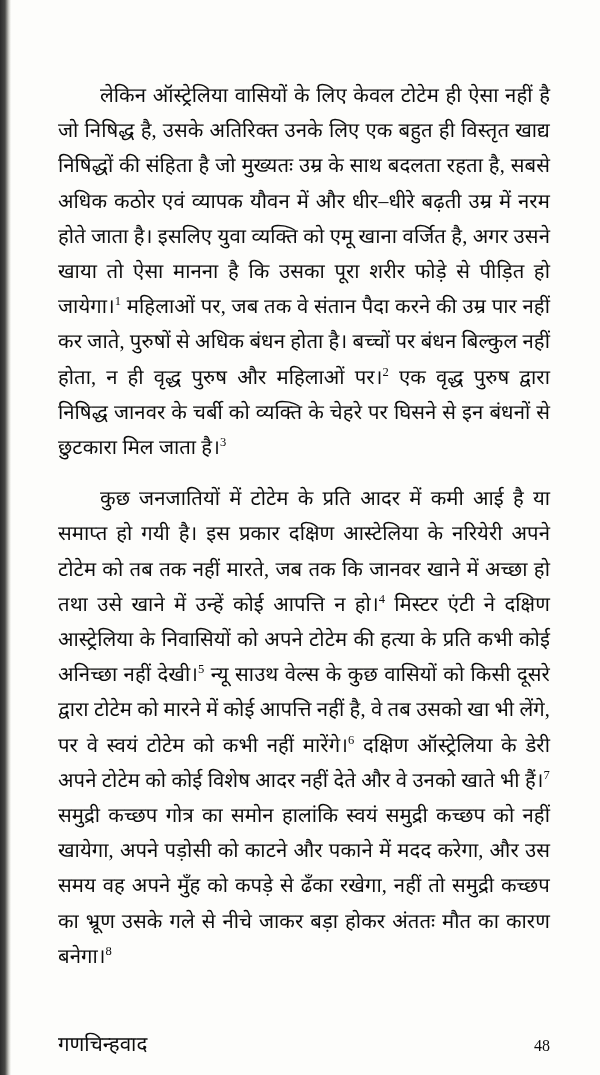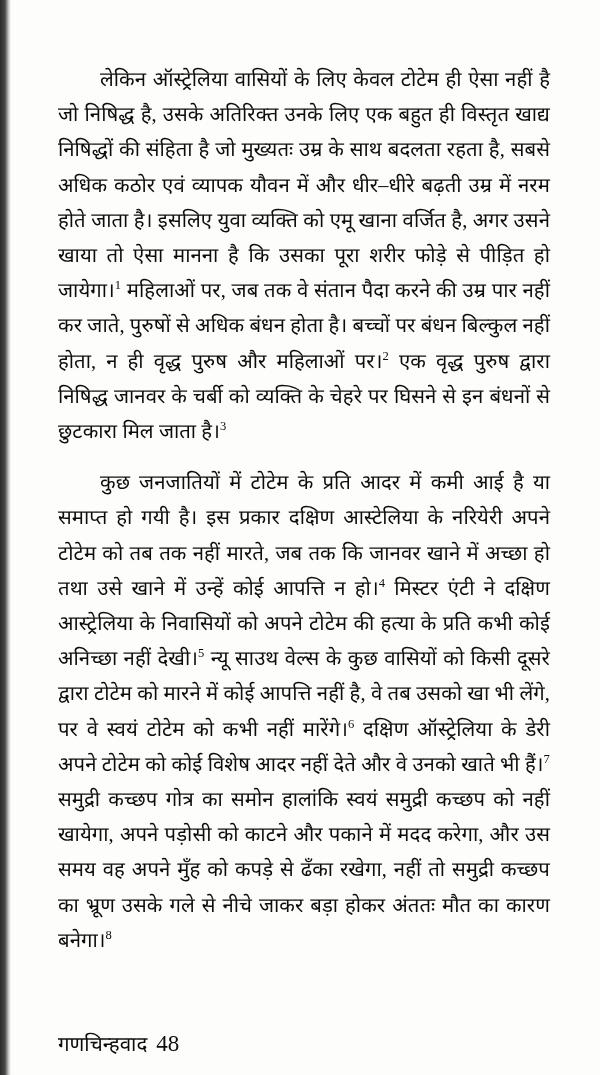--- a/index.html
+++ b/index.html
@@ -45,21 +45,21 @@
     top: 62px;
     width: 492px;
     font-size: 20.3px;
     line-height: 35.2px;
     text-align: justify;
     text-justify: inter-word;
     color: #0c0c0c;
     letter-spacing: 0.1px;
   }
   .para {
-    margin: 0 0 0 0;
+    margin: 16px 0 0 0;
     text-indent: 42px;
     font-family: Liberation Serif, serif;
   }
   .para + .para {
     margin-top: 16px;
   }
   sup {
     font-size: 0.62em;
     vertical-align: super;
     line-height: 0;
@@ -67,26 +67,27 @@
   .footer {
     position: absolute;
     left: 36px;
     bottom: 18px;
     width: 492px;
     font-size: 20px;
     color: #0c0c0c;
     display: flex;
     align-items: baseline;
     gap: 9px;
+    justify-content: space-between;
   }
   .footer-title {
     font-size: 20.5px;
   }
   .footer-page {
-    font-size: 23px;
+    font-size: 16px;
   }
 </style>
 </head>
 <body>
 
 <div class="page">
 
   <div class="binding-edge"></div>
 
   <div class="page-inner">

